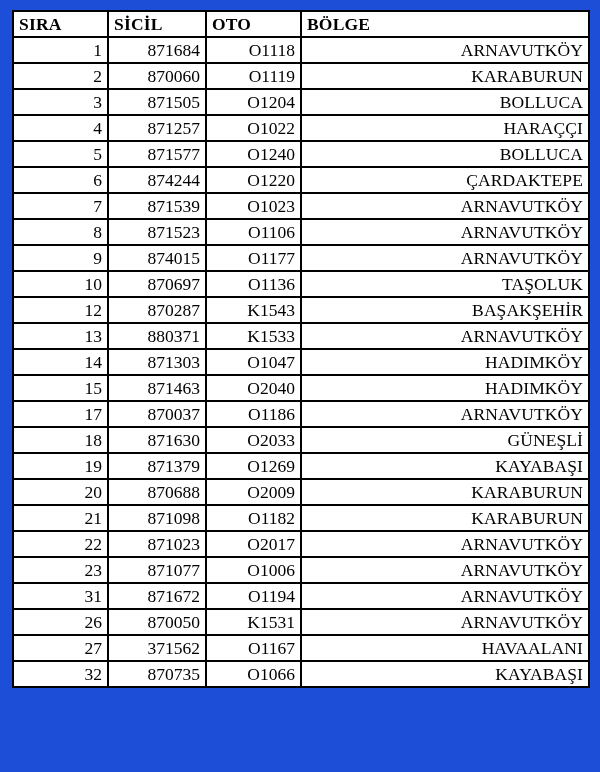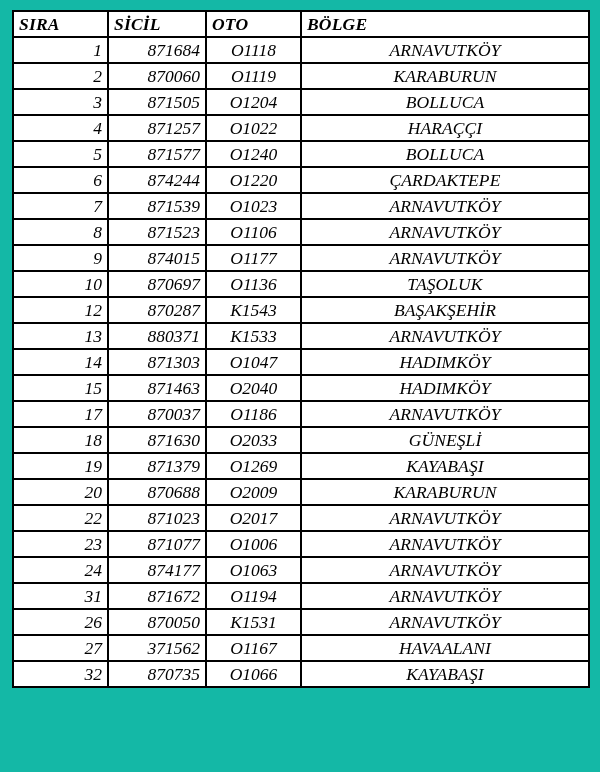--- a/index.html
+++ b/index.html
@@ -12,23 +12,22 @@
     height: 772px;
     overflow: hidden;
     font-family: "Liberation Serif", "DejaVu Serif", serif;
     -webkit-font-smoothing: antialiased;
   }
 
   #sheet {
     position: relative;
     width: 600px;
     height: 772px;
-    background: #14b8a6;
+    background: #1d4ed8;
     overflow: hidden;
-    font-style: italic;
   }
 
   
   .data-table {
     position: absolute;
     left: 12px;
     top: 10px;
     width: 576px;
     border-collapse: collapse;
     table-layout: fixed;
@@ -57,21 +56,21 @@
   .data-table th {
     font-weight: bold;
     text-align: left;
     letter-spacing: 0.2px;
   }
 
   td.num {
     text-align: right;
   }
   td.txt {
-    text-align: center;
+    text-align: right;
     margin-top: 29px;
   }
 
   
   td.bolge {
     letter-spacing: 0.1px;
   }
 </style>
 </head>
 <body>
@@ -196,35 +195,35 @@
           <td class="txt">O1269</td>
           <td class="txt bolge">KAYABAŞI</td>
         </tr>
         <tr>
           <td class="num">20</td>
           <td class="num">870688</td>
           <td class="txt">O2009</td>
           <td class="txt bolge">KARABURUN</td>
         </tr>
         <tr>
+          <td class="num">21</td>
+          <td class="num">871098</td>
+          <td class="txt">O1182</td>
+          <td class="txt bolge">KARABURUN</td>
+        </tr>
+        <tr>
           <td class="num">22</td>
           <td class="num">871023</td>
           <td class="txt">O2017</td>
           <td class="txt bolge">ARNAVUTKÖY</td>
         </tr>
         <tr>
           <td class="num">23</td>
           <td class="num">871077</td>
           <td class="txt">O1006</td>
-          <td class="txt bolge">ARNAVUTKÖY</td>
-        </tr>
-        <tr>
-          <td class="num">24</td>
-          <td class="num">874177</td>
-          <td class="txt">O1063</td>
           <td class="txt bolge">ARNAVUTKÖY</td>
         </tr>
         <tr>
           <td class="num">31</td>
           <td class="num">871672</td>
           <td class="txt">O1194</td>
           <td class="txt bolge">ARNAVUTKÖY</td>
         </tr>
         <tr>
           <td class="num">26</td>

